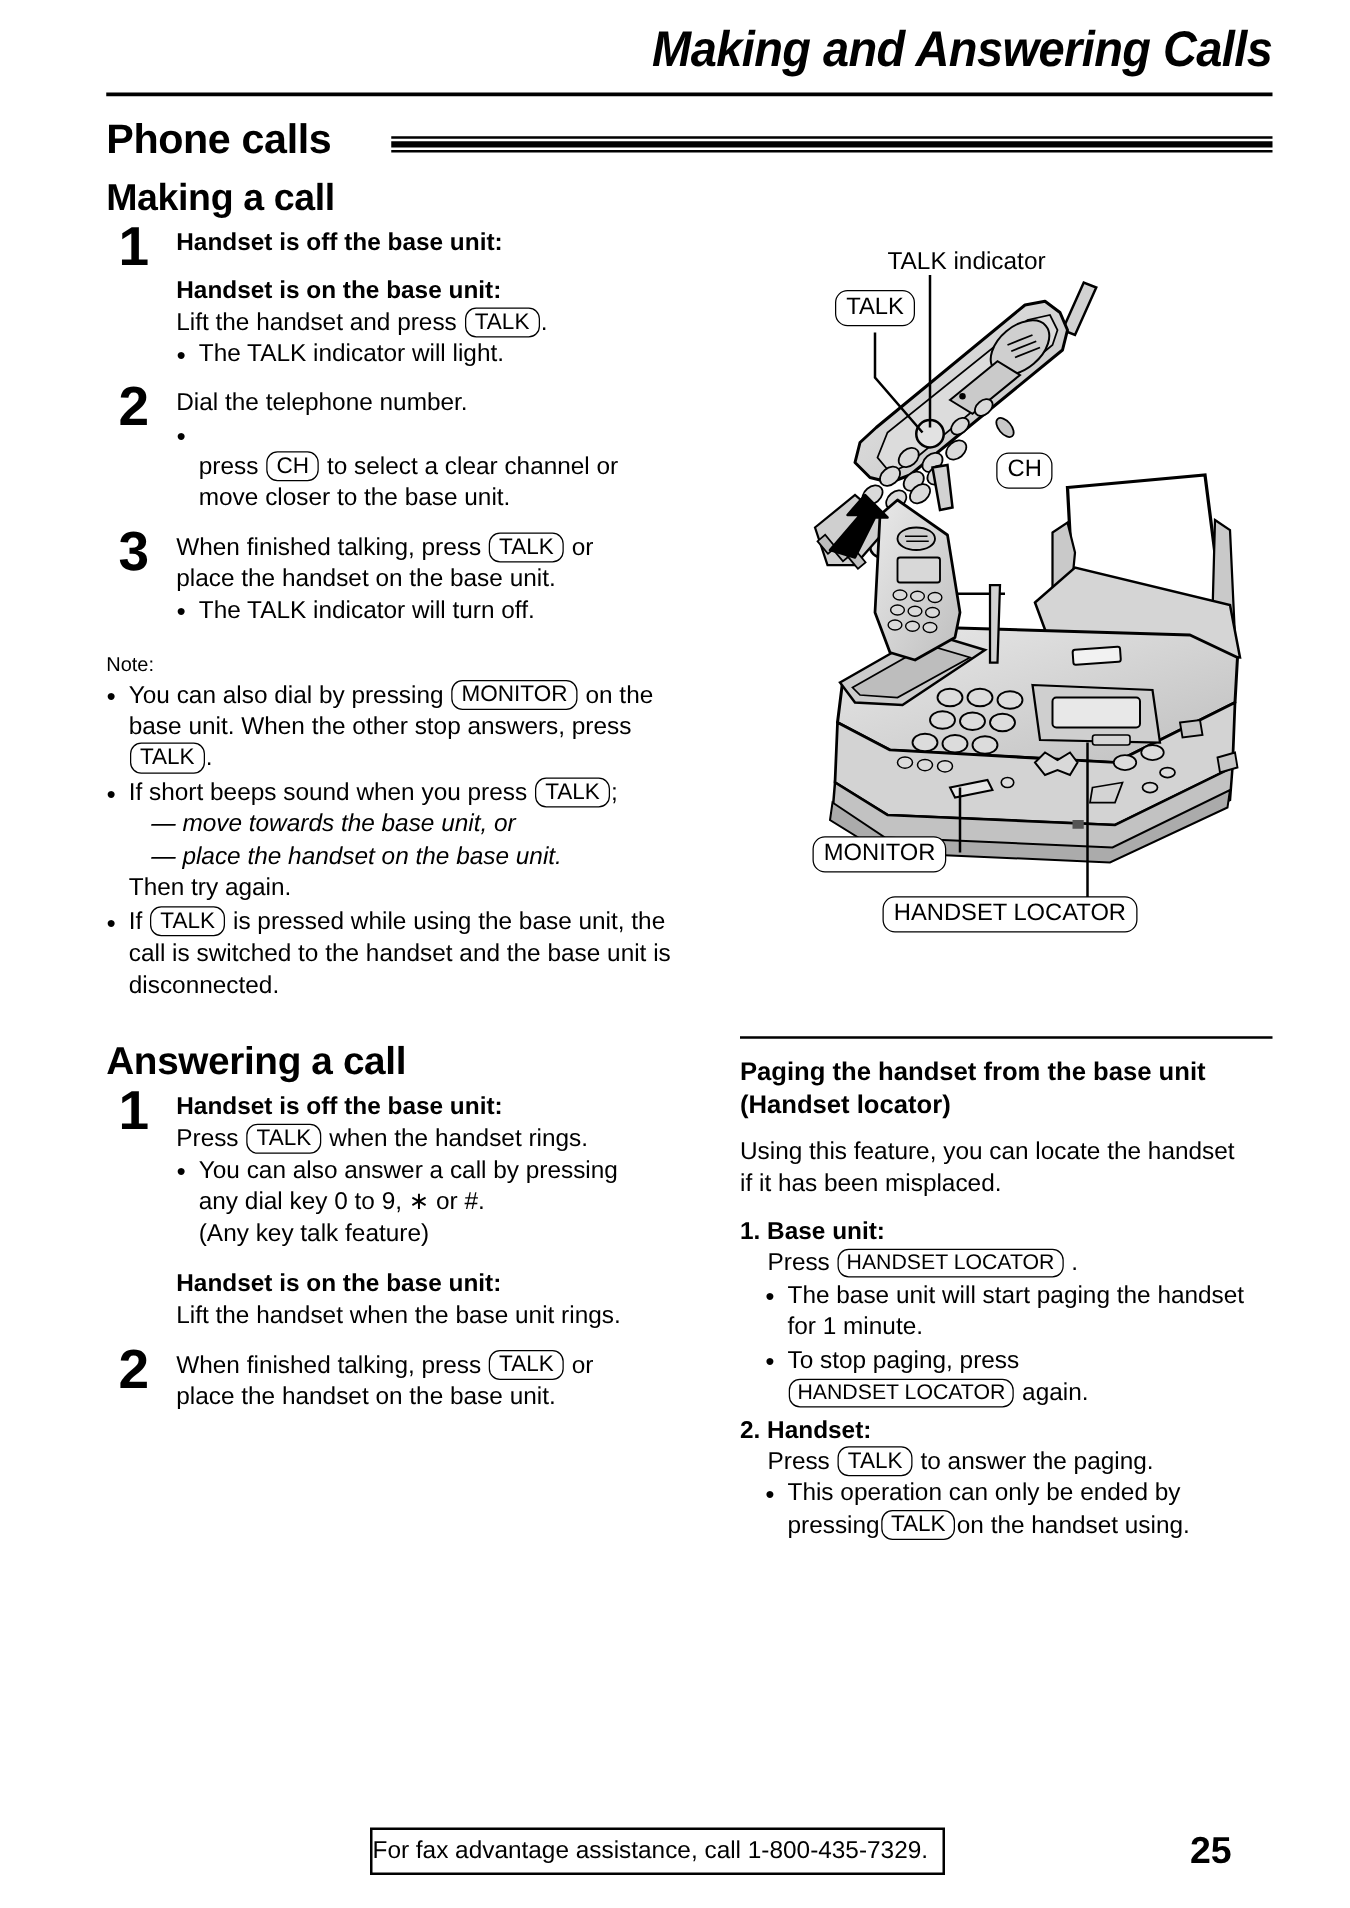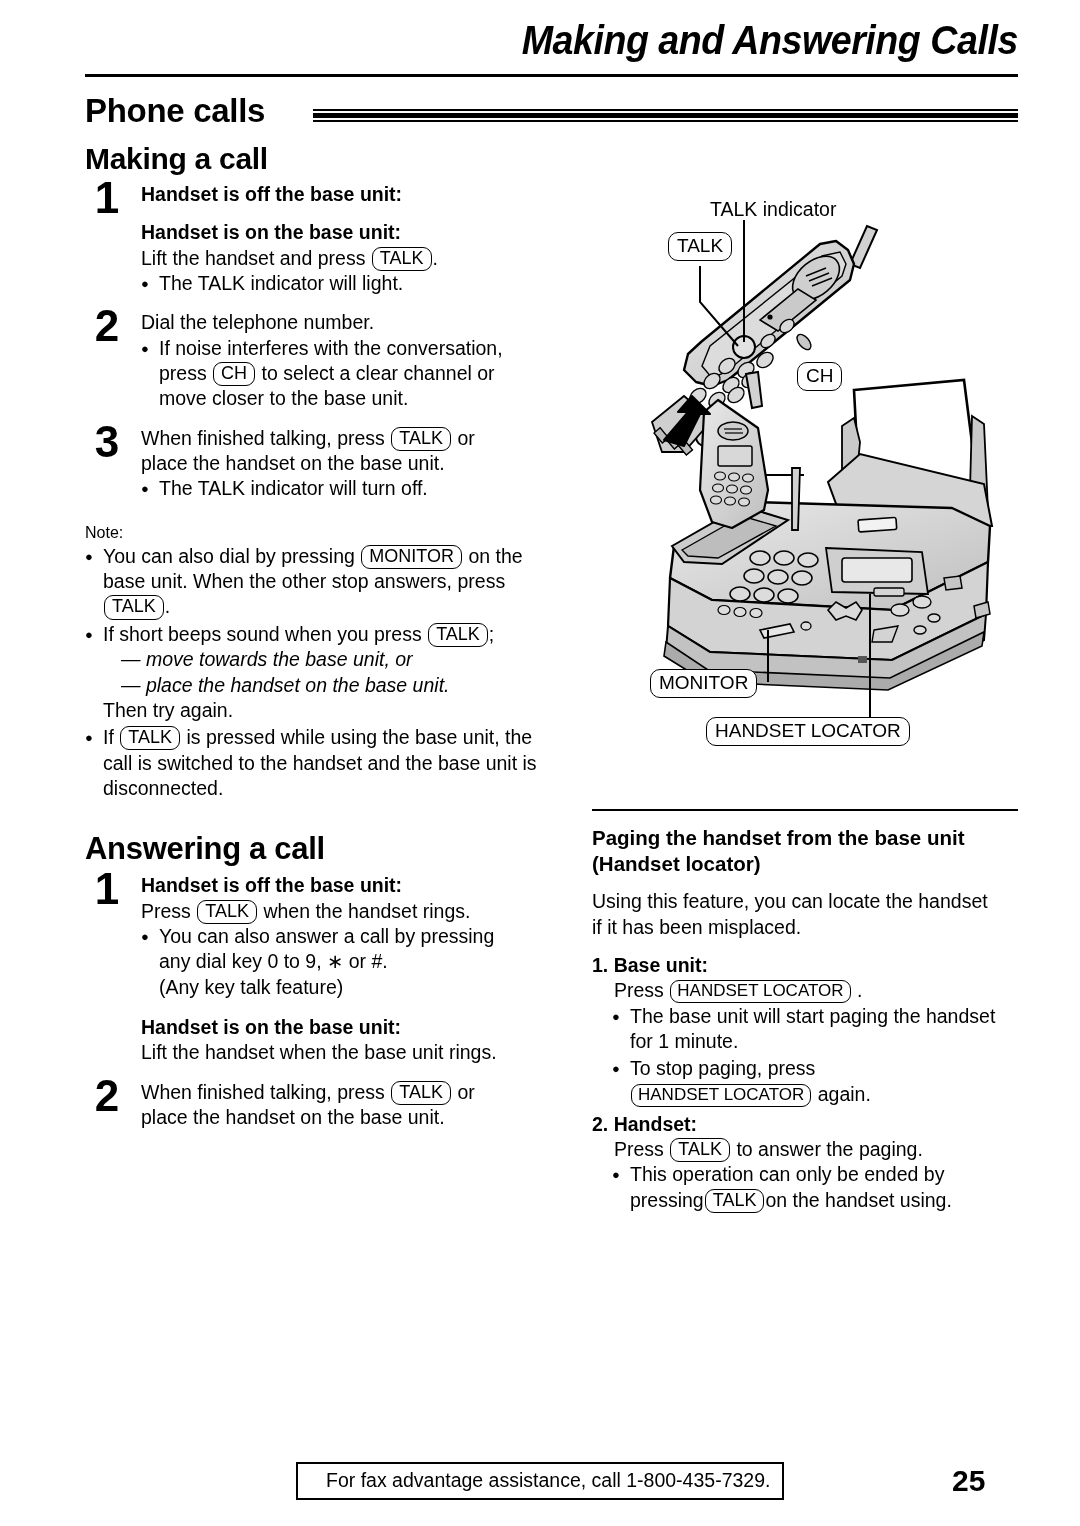--- a/index.html
+++ b/index.html
@@ -220,21 +220,21 @@
     left: 0;
     top: 1462px;
     width: 1080px;
     height: 50px;
   }
   .footer .fbox {
     position: absolute;
     left: 296px;
     top: 0;
     border: 2px solid #000;
-    padding: 5px 12px 6px 28px;
+    padding: 5px 12px 6px 0;
     font-size: 19.5px;
     white-space: nowrap;
   }
   .footer .pno {
     position: absolute;
     left: 952px;
     top: 2px;
     font-size: 30px;
     font-weight: bold;
   }
@@ -270,21 +270,21 @@
     <ul class="bl">
       <li>The TALK indicator will light.</li>
     </ul>
   </div>
 
   <div class="step">
     <div class="num">2</div>
     <p>Dial the telephone number.</p>
     <ul class="bl">
       <li>
-        <span>If noise interferes with the conversation,</span><br>
+        <br>
         <span>press</span>
         <span class="key">CH</span>
         <span>to select a clear channel or</span><br>
         <span>move closer to the base unit.</span>
       </li>
     </ul>
   </div>
 
   <div class="step">
     <div class="num">3</div>
@@ -524,21 +524,21 @@
 
     <div class="callout" style="left:76px; top:42px;">TALK</div>
 
     <div class="callout" style="left:205px; top:172px;">CH</div>
 
     <div class="callout" style="left:58px; top:479px;">MONITOR</div>
 
     <div class="callout" style="left:114px; top:527px;">HANDSET LOCATOR</div>
   </div>
 
-  <div style="margin-top:54px;">
+  <div style="margin-top:74px;">
     <div class="hr-thin"></div>
     <h3 class="sub2">
       <span>Paging the handset from the base unit</span><br>
       <span>(Handset locator)</span>
     </h3>
     <p class="plain" style="margin-bottom:14px;">
       <span>Using this feature, you can locate the handset</span><br>
       <span>if it has been misplaced.</span>
     </p>
 

